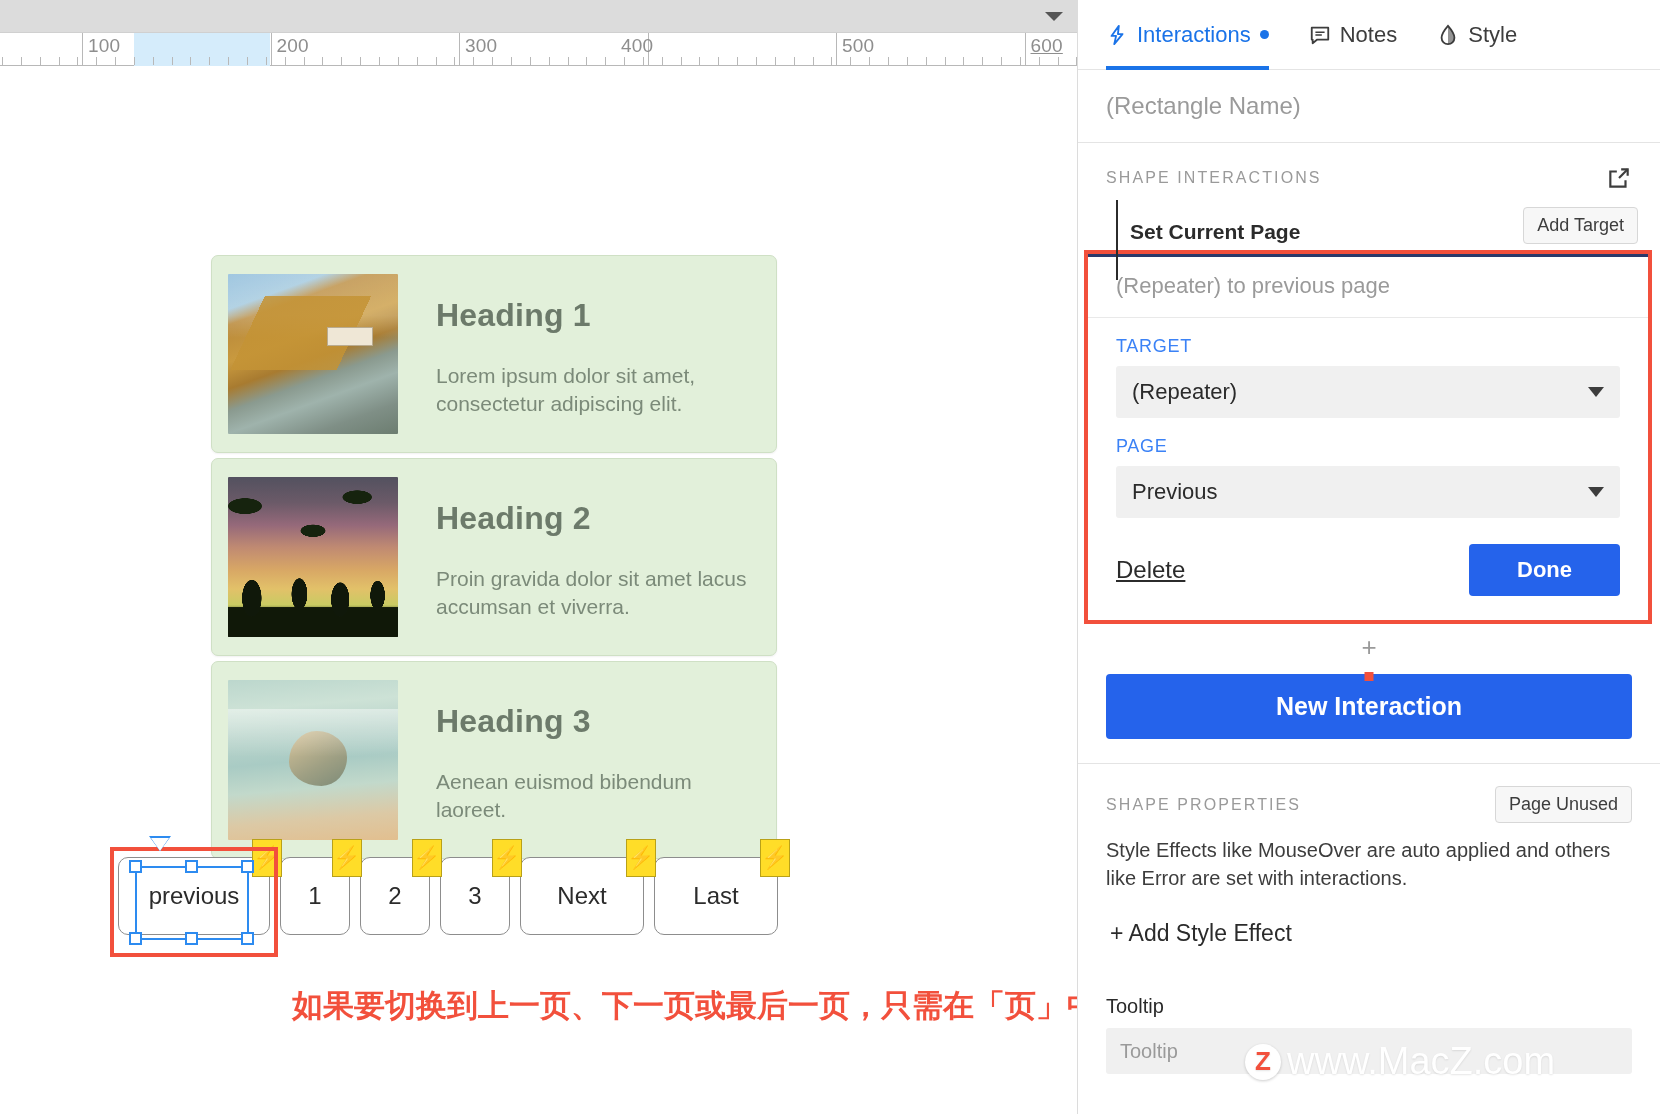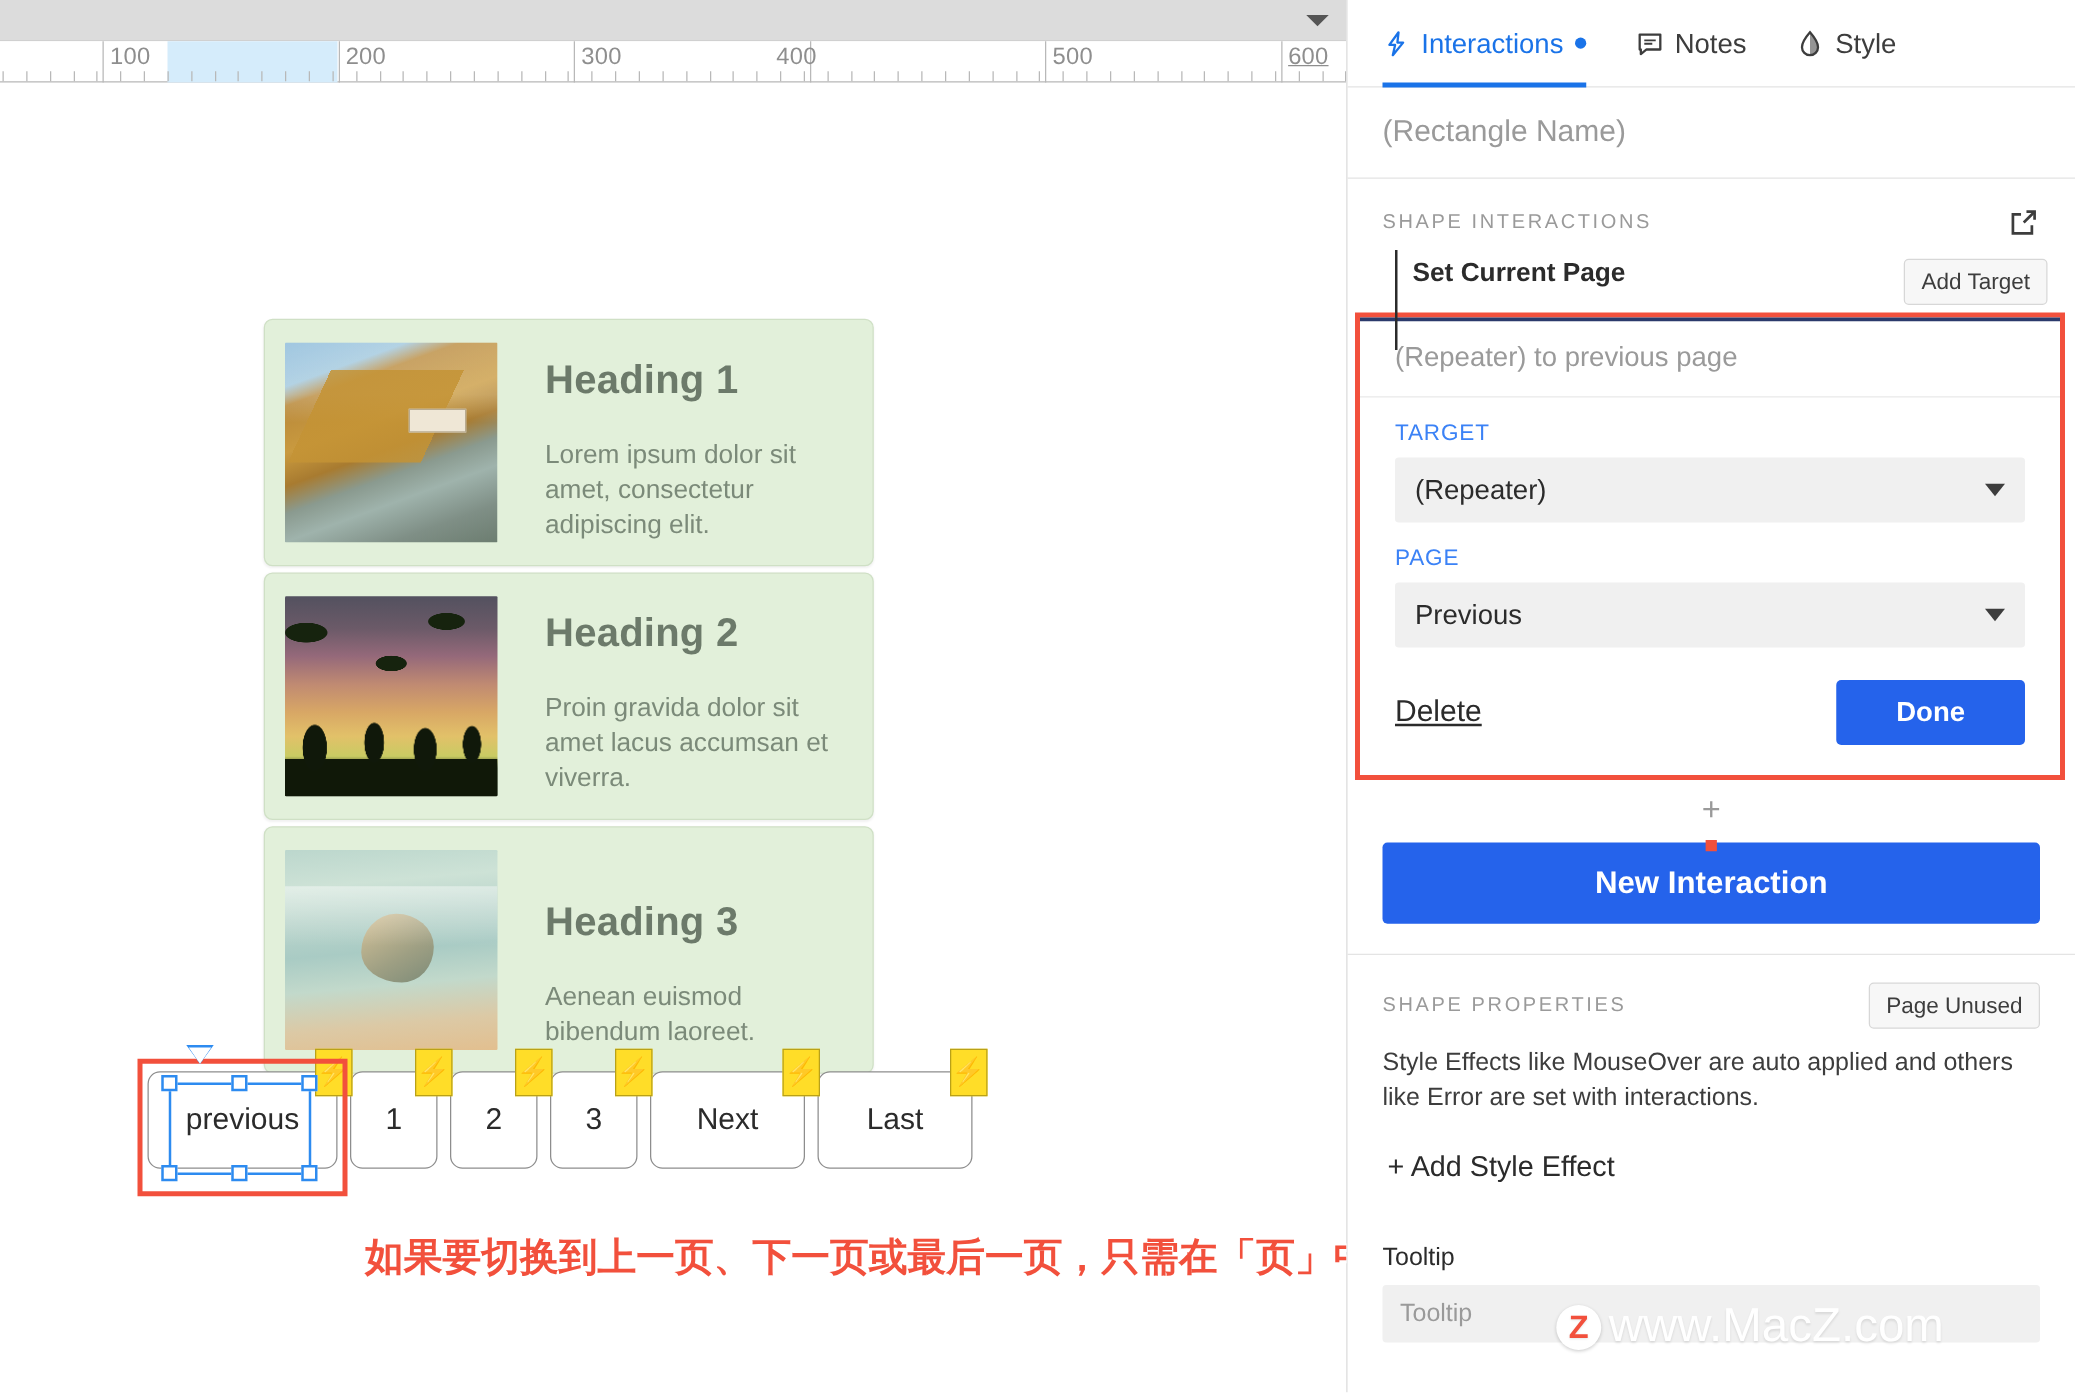--- a/index.html
+++ b/index.html
@@ -56,27 +56,27 @@
   .ruler-label {
     position: absolute; top: 2px;
     font-size: 19px; color: #8e8e8e;
     letter-spacing: .2px;
   }
 
   
   .cards { position: absolute; left: 211px; top: 255px; width: 566px; }
   .card {
     position: relative;
-    width: 488px;
+    width: 566px;
     background: #e2f0da;
     border: 1px solid #cfe0c5;
     border-radius: 7px;
     margin-bottom: 5px;
     display: flex;
-    align-items: flex-end;
+    align-items: center;
     padding: 18px 16px;
     box-shadow: 0 1px 2px rgba(0,0,0,.06);
   }
   .card-thumb {
     width: 170px; height: 160px;
     flex: 0 0 170px;
     border-radius: 1px;
     overflow: hidden;
     position: relative;
     filter: blur(.4px);
@@ -298,21 +298,21 @@
     display: block; width: 11px; height: 2px; background: #fff;
   }
   .click-label { font-size: 21px; font-weight: bold; color: #2b2b2b; }
   .ghost-btn {
     border: 1px solid #d7d7d7; background: #f7f7f7;
     border-radius: 4px; font-size: 18px; color: #3d3d3d;
     padding: 7px 13px; cursor: pointer;
   }
 
   .row-action {
-    display: flex; align-items: flex-start; justify-content: space-between;
+    display: flex; align-items: flex-end; justify-content: space-between;
     padding: 6px 22px 6px 52px;
   }
   .action-label { font-size: 21px; font-weight: bold; color: #2b2b2b; }
 
   .vrule {
     position: absolute; left: 1116px; top: 200px;
     width: 2px; height: 80px; background: #2b2b2b;
   }
 
   

